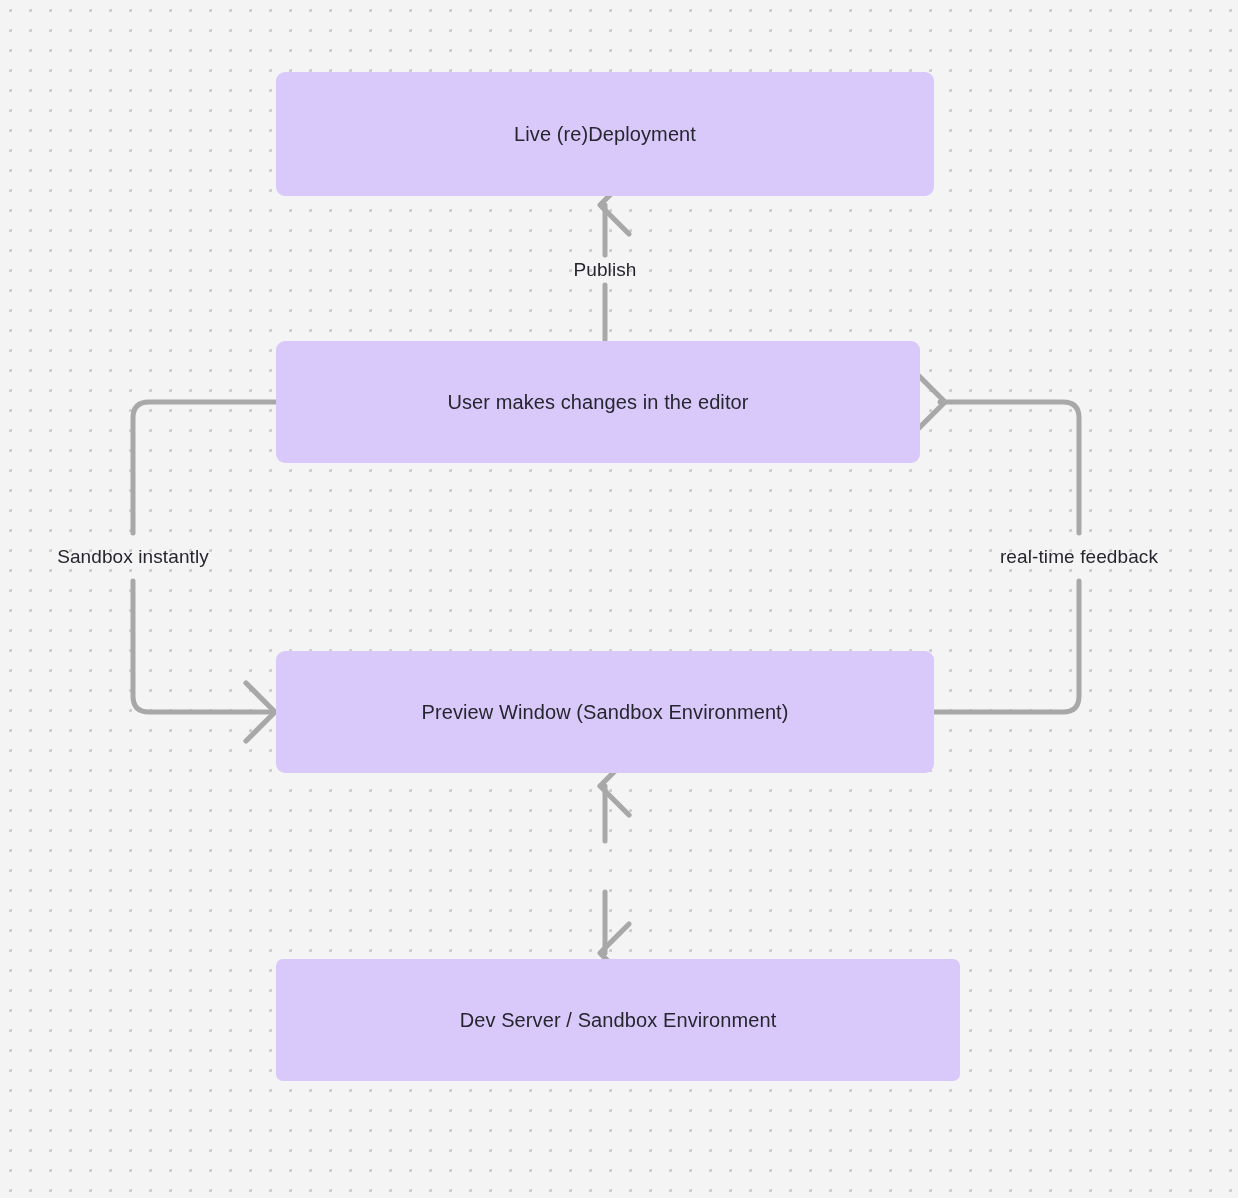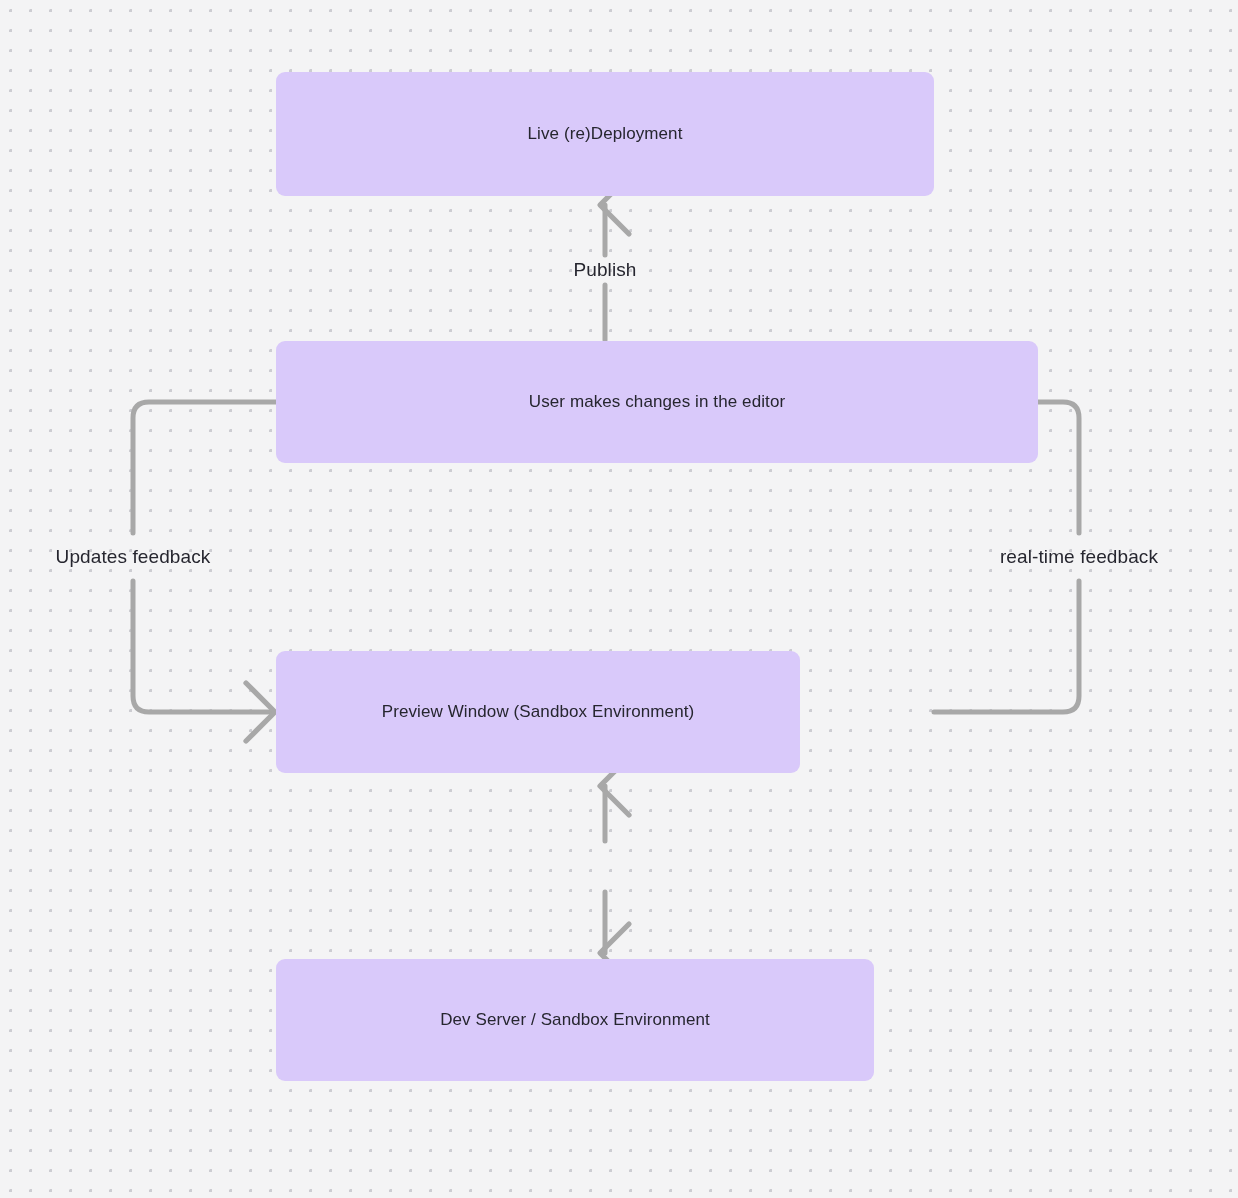--- a/index.html
+++ b/index.html
@@ -31,21 +31,21 @@
   }
   .node {
     position: absolute;
     box-sizing: border-box;
     background: #d9c9fa;
     border-radius: 9px;
     display: flex;
     align-items: center;
     justify-content: center;
     color: #26262f;
-    font-size: 17px;
+    font-size: 20px;
     letter-spacing: 0.1px;
     text-align: center;
     line-height: 1.3;
   }
   .edge-label {
     position: absolute;
     color: #26262f;
     font-size: 19px;
     letter-spacing: 0.1px;
     white-space: nowrap;
@@ -87,32 +87,32 @@
 
       <path d="M 605 841 L 605 786" marker-end="url(#arrow-up)"></path>
       <path d="M 605 892 L 605 953" marker-end="url(#arrow-down)"></path>
     </g>
   </svg>
 
   <div class="node" style="left:276px; top:72px; width:658px; height:124px;">
     <span>Live (re)Deployment</span>
   </div>
 
-  <div class="node" style="left:276px; top:341px; width:762px; height:122px;">
+  <div class="node" style="left:276px; top:341px; width:644px; height:122px;">
     <span>User makes changes in the editor</span>
   </div>
 
-  <div class="node" style="left:276px; top:651px; width:524px; height:122px;">
+  <div class="node" style="left:276px; top:651px; width:658px; height:122px;">
     <span>Preview Window (Sandbox Environment)</span>
   </div>
 
-  <div class="node" style="left:276px; top:959px; width:598px; height:122px;">
+  <div class="node" style="left:276px; top:959px; width:684px; height:122px;border-radius:7px;">
     <span>Dev Server / Sandbox Environment</span>
   </div>
 
   <div class="edge-label" style="left:605px; top:270px;">Publish</div>
 
-  <div class="edge-label" style="left:133px; top:557px;">Updates feedback</div>
+  <div class="edge-label" style="left:133px; top:557px;">Sandbox instantly</div>
 
   <div class="edge-label" style="left:1079px; top:557px;">real-time feedback</div>
 
 
 </div>
 
 </body></html>

